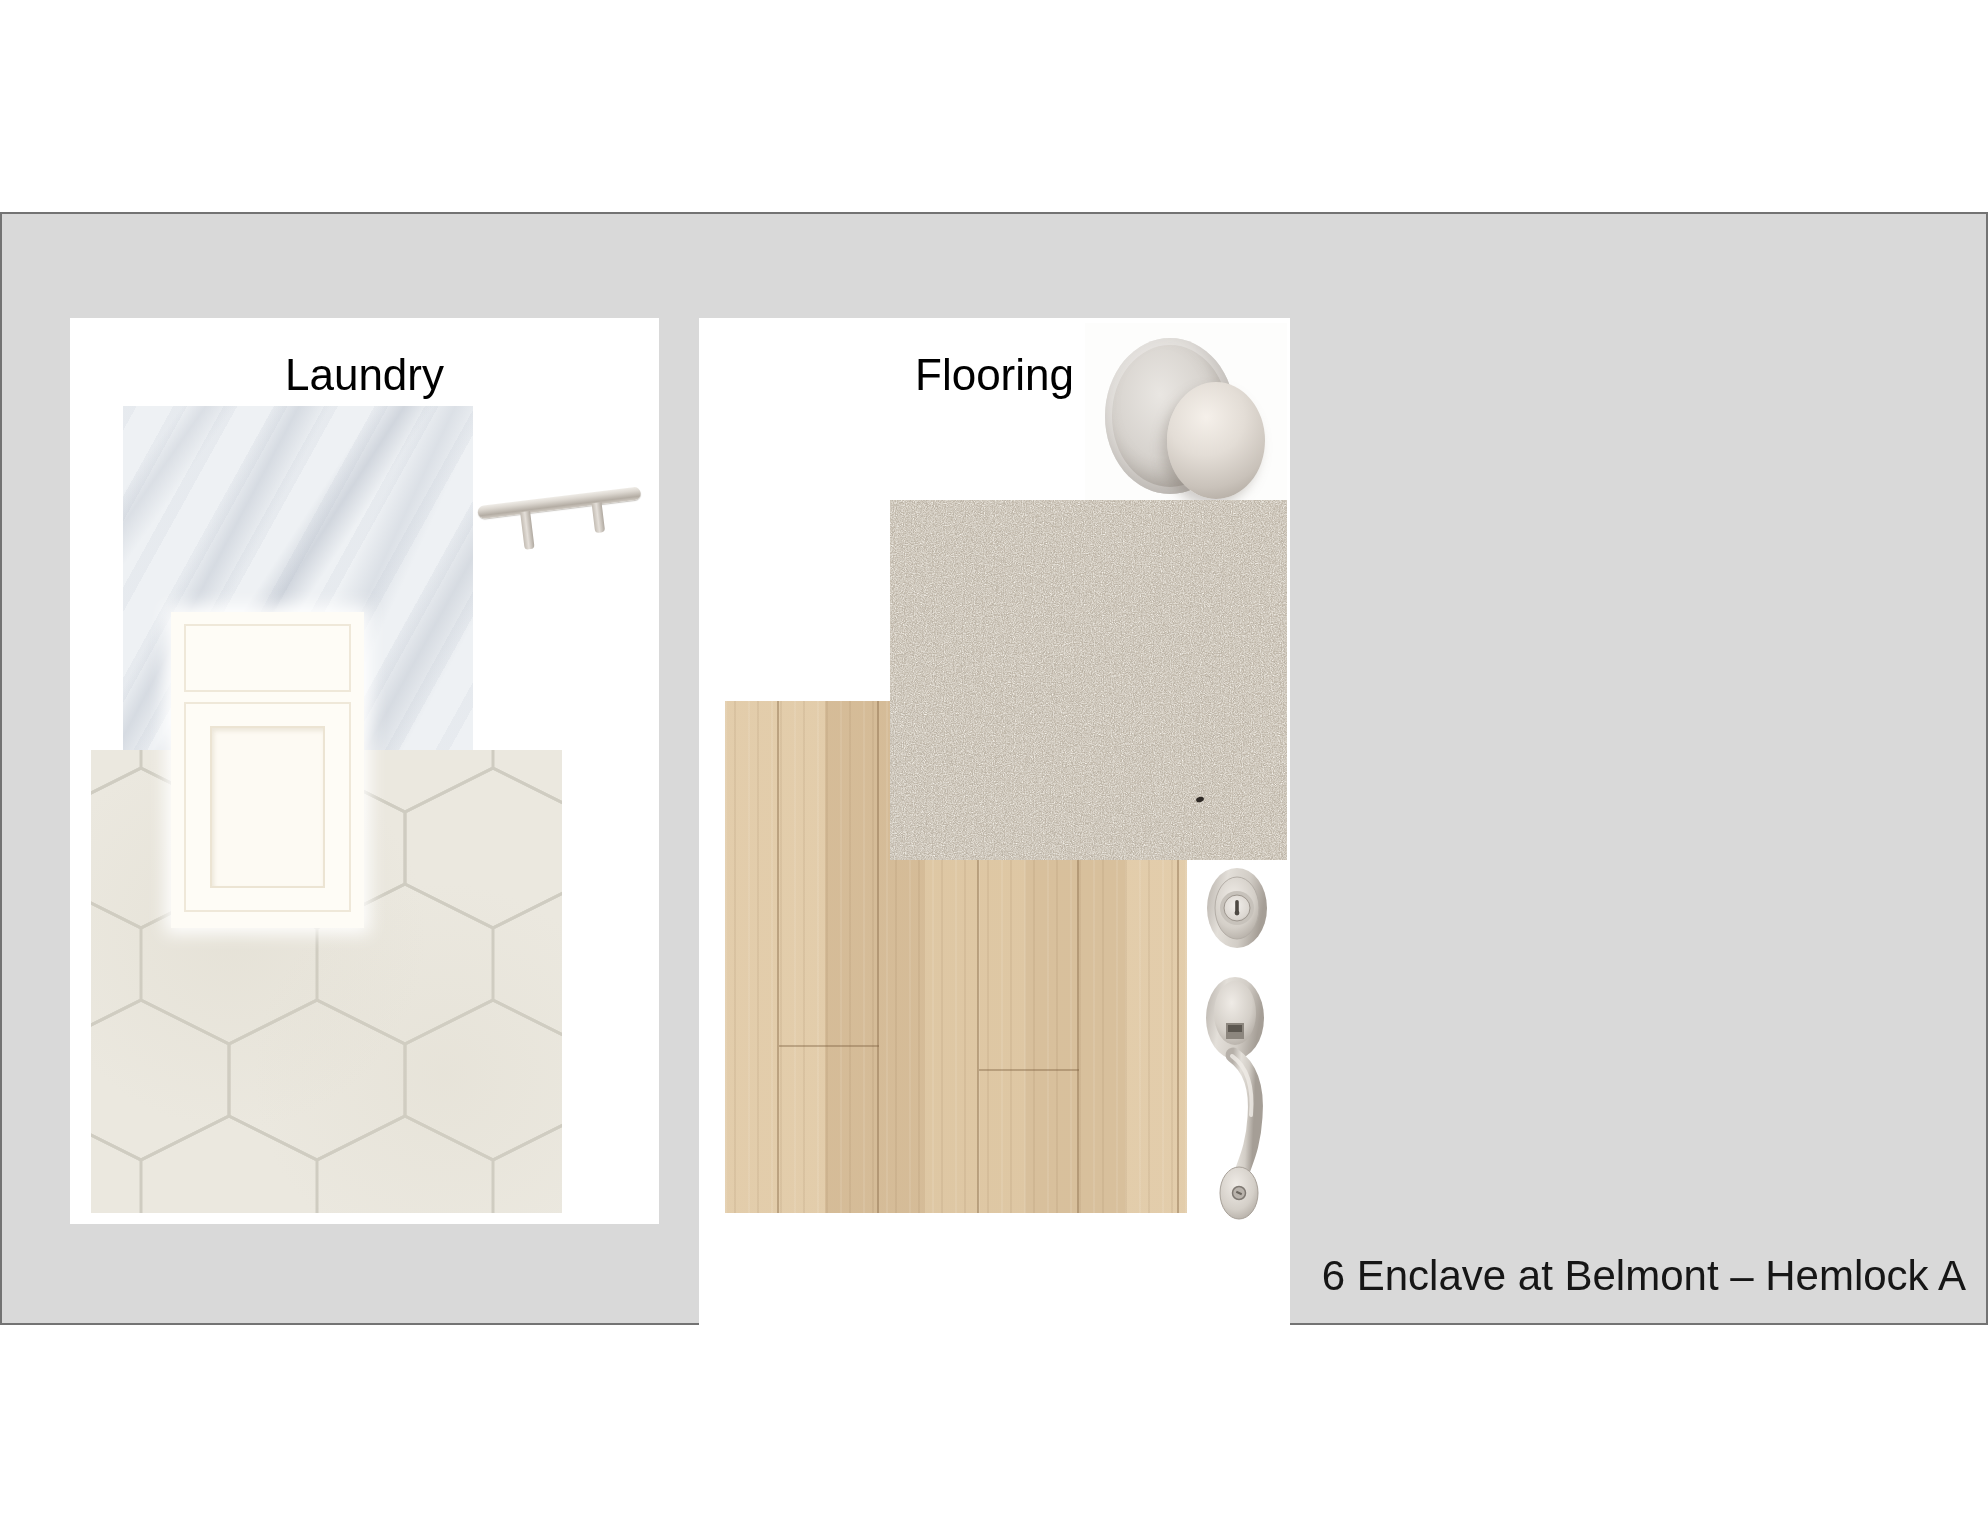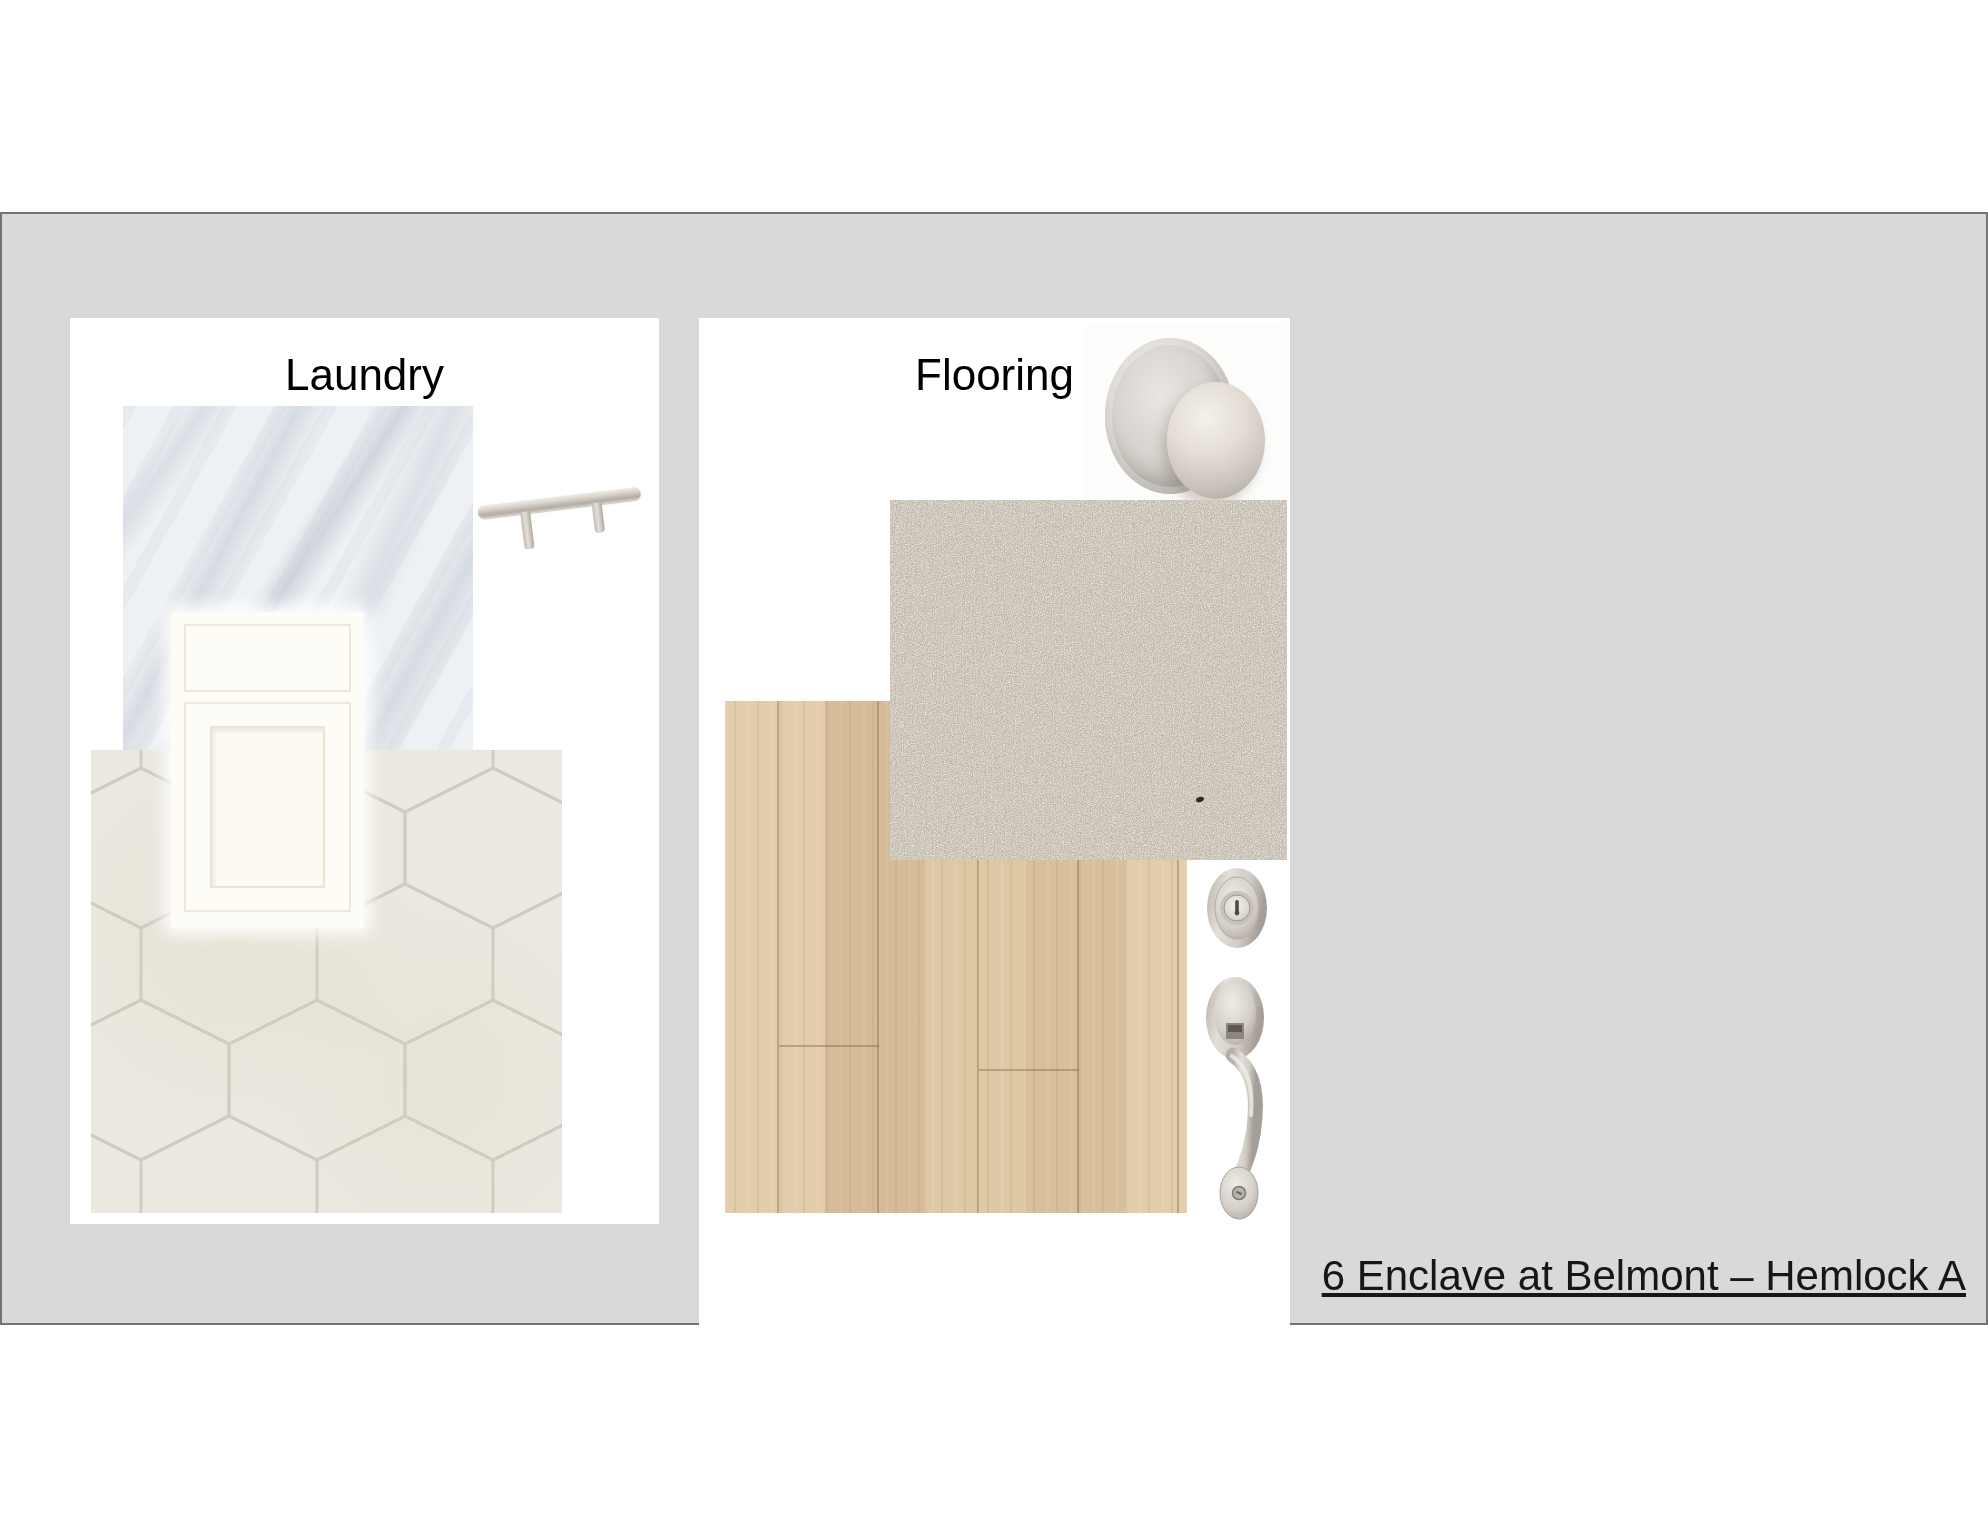--- a/index.html
+++ b/index.html
@@ -73,21 +73,21 @@
   .knob-rose{position:absolute;left:20px;top:15px;width:130px;height:156px;border-radius:50%;
     background:radial-gradient(ellipse at 42% 36%, #e9e6e2 0%, #d7d3ce 45%, #b5afa8 80%, #c7c2bb 100%);
     box-shadow:inset 0 0 0 7px rgba(255,255,255,.28), inset -7px -12px 20px rgba(118,110,102,.38);}
   .knob-ball{position:absolute;left:82px;top:59px;width:98px;height:117px;border-radius:50%;
     background:radial-gradient(circle at 40% 30%, #f5f0ea 0%, #e3ddd6 38%, #c9c2ba 70%, #a29a91 100%);
     box-shadow:-5px 7px 12px rgba(128,120,112,.35);}
   .hw-column{position:absolute;left:496px;top:542px;width:92px;height:364px;
     background:#ffffff;z-index:5;}
   .hw-column svg{position:absolute;left:0;}
 
-  .caption{position:absolute;top:1038px;right:20px;font-size:42px;color:#161616;text-decoration:underline;}
+  .caption{position:absolute;top:1038px;right:20px;font-size:42px;color:#161616;}
 
   .noselect{user-select:none;padding-left:8px;}
 </style>
 </head>
 <body>
 
 <div class="page noselect">
   <div class="slide">
 
     <div class="board board-laundry">

